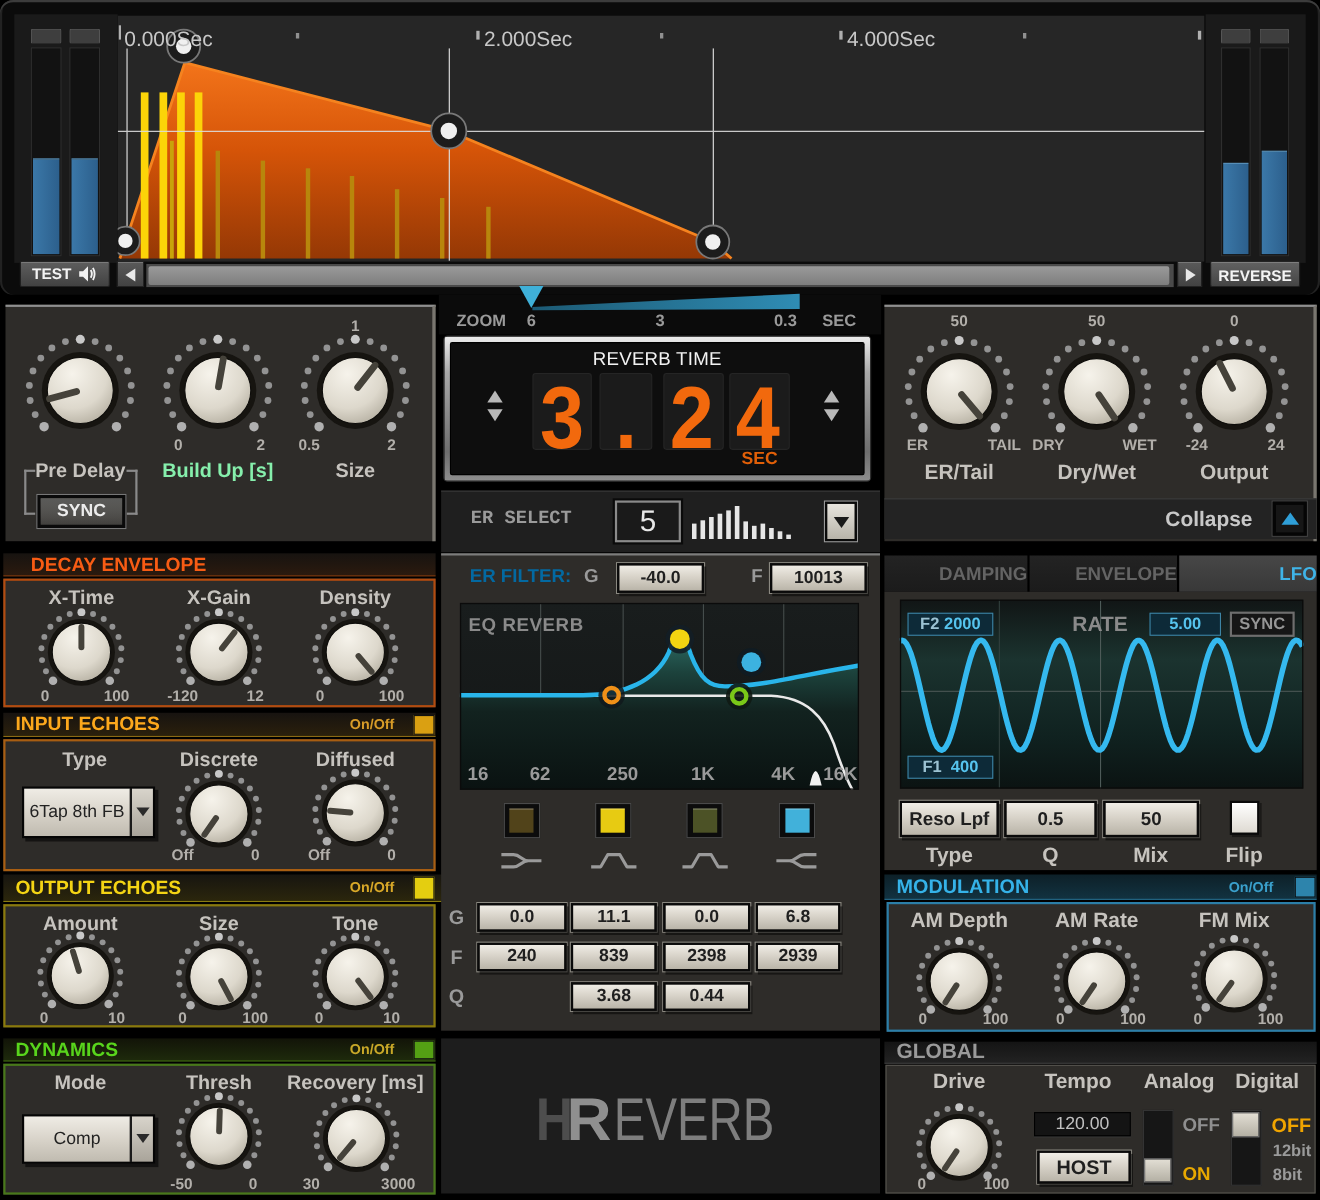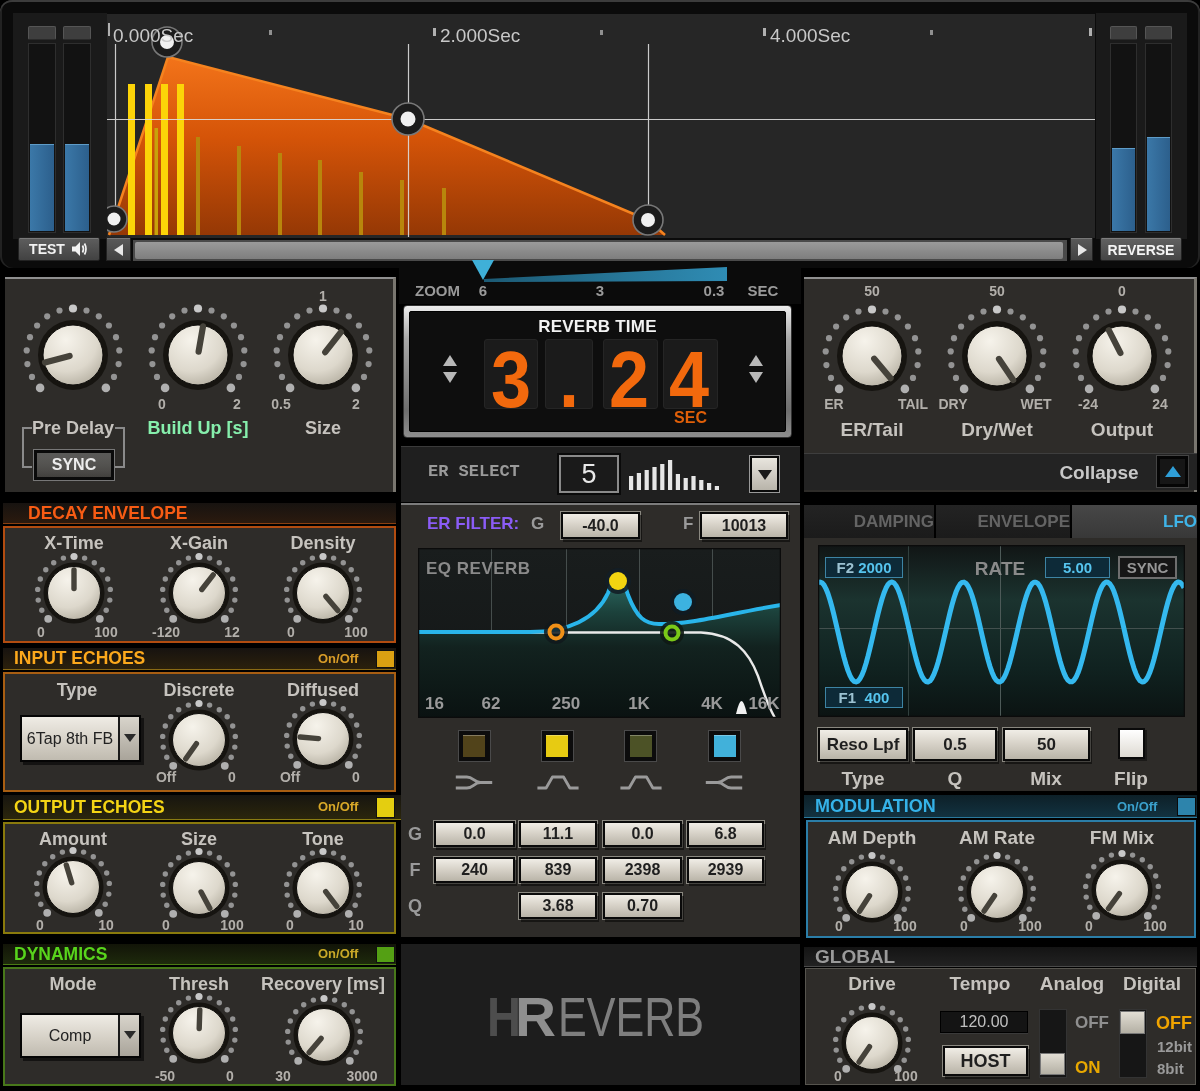--- a/index.html
+++ b/index.html
@@ -521,21 +521,21 @@
     </linearGradient>
     <polygon points="85,24 328,12 328,26 85,27" fill="url(#zg)"></polygon>
     <text x="16" y="41" font-size="15" font-weight="bold" fill="#9a9a9a">ZOOM</text>
     <text x="84" y="41" font-size="15" font-weight="bold" fill="#9a9a9a" text-anchor="middle">6</text>
     <text x="201" y="41" font-size="15" font-weight="bold" fill="#9a9a9a" text-anchor="middle">3</text>
     <text x="315" y="41" font-size="15" font-weight="bold" fill="#9a9a9a" text-anchor="middle">0.3</text>
     <text x="364" y="41" font-size="15" font-weight="bold" fill="#9a9a9a" text-anchor="middle">SEC</text>
   </svg>
 <div class="abs" style="left:403px;top:305px;width:389px;height:133px;border-radius:4px;background:linear-gradient(180deg,#ededed,#a8a8a8 25%,#6e6e6e 80%,#8e8e8e);border:1px solid #333;"></div>
 <div class="abs" style="left:409px;top:311px;width:377px;height:121px;background:#0e0e0e;border:1px solid #000;border-radius:2px;"></div>
-<div class="abs" style="left:420px;top:317px;width:355px;height:18px;color:#f2f2f2;font-weight:bold;font-size:17px;text-align:center;letter-spacing:0.2px;">REVERB TIME</div>
+<div class="abs" style="left:420px;top:317px;width:355px;height:18px;color:#f2f2f2;font-weight:normal;font-size:17px;text-align:center;letter-spacing:0.2px;">REVERB TIME</div>
 <div class="abs" style="left:484px;top:339px;width:54px;height:70px;background:#1b1b1b;border:1px solid #252525;border-radius:3px;"></div>
 <div class="abs" style="left:545px;top:339px;width:48px;height:70px;background:#1b1b1b;border:1px solid #252525;border-radius:3px;"></div>
 <div class="abs" style="left:603px;top:339px;width:55px;height:70px;background:#1b1b1b;border:1px solid #252525;border-radius:3px;"></div>
 <div class="abs" style="left:663px;top:339px;width:55px;height:70px;background:#1b1b1b;border:1px solid #252525;border-radius:3px;"></div>
 <div class="abs" style="left:471px;top:345px;width:80px;color:#f2690d;font-weight:bold;font-size:80px;line-height:70px;text-align:center;transform:scaleX(0.9);">3</div>
 <div class="abs" style="left:529px;top:345px;width:80px;color:#f2690d;font-weight:bold;font-size:80px;line-height:70px;text-align:center;transform:scaleX(0.9);">.</div>
 <div class="abs" style="left:589px;top:345px;width:80px;color:#f2690d;font-weight:bold;font-size:80px;line-height:70px;text-align:center;transform:scaleX(0.9);">2</div>
 <div class="abs" style="left:649px;top:345px;width:80px;color:#f2690d;font-weight:bold;font-size:80px;line-height:70px;text-align:center;transform:scaleX(0.9);">4</div>
 <div class="abs" style="left:663px;top:409px;width:55px;color:#e05f08;font-weight:bold;font-size:16px;text-align:center;">SEC</div>
 <div class="abs" style="left:443px;top:355px;width:0;height:0;border-left:7px solid transparent;border-right:7px solid transparent;border-bottom:11px solid #b8b8b8;"></div>
@@ -556,21 +556,21 @@
     <rect x="54.6" y="20" width="4.2" height="12" fill="#e6e6e6"></rect>
     <rect x="62.4" y="18" width="4.2" height="14" fill="#e6e6e6"></rect>
     <rect x="70.2" y="22" width="4.2" height="10" fill="#e6e6e6"></rect>
     <rect x="78.0" y="25" width="4.2" height="7" fill="#e6e6e6"></rect>
     <rect x="85.8" y="28" width="4.2" height="4" fill="#e6e6e6"></rect>
   </svg>
 <div class="abs" style="left:750px;top:456px;width:29px;height:36px;background:linear-gradient(180deg,#e8e5de,#b8b4aa);border:2px solid #0a0a0a;box-shadow:0 0 0 1px #999;">
     <div class="abs" style="left:6px;top:12px;width:0;height:0;border-left:7px solid transparent;border-right:7px solid transparent;border-top:10px solid #1a1a1a;"></div>
   </div>
 <div class="panel" style="left:401px;top:503px;width:399px;height:434px;border-top:2px solid #7c7c7c;"></div>
-<div class="abs" style="left:427px;top:514px;color:#8b5cf6;font-weight:bold;font-size:17px;">ER FILTER:</div>
+<div class="abs" style="left:427px;top:514px;color:#0369a1;font-weight:bold;font-size:17px;">ER FILTER:</div>
 <div class="abs" style="left:531px;top:514px;color:#9a9a9a;font-weight:bold;font-size:17px;">G</div>
 <div class="mbox" style="left:561px;top:512px;width:79px;height:27px;font-size:16px;line-height:23px">-40.0</div>
 <div class="abs" style="left:683px;top:514px;color:#9a9a9a;font-weight:bold;font-size:17px;">F</div>
 <div class="mbox" style="left:700px;top:512px;width:88px;height:27px;font-size:16px;line-height:23px">10013</div>
 <svg class="abs" style="left:418px;top:548px" width="363" height="170" viewBox="0 0 363 170">
     <linearGradient id="eqbg" x1="0" y1="0" x2="0" y2="1">
       <stop offset="0" stop-color="#191d1d"></stop>
       <stop offset="1" stop-color="#131616"></stop>
     </linearGradient>
     <rect width="363" height="170" fill="url(#eqbg)"></rect>
@@ -630,21 +630,21 @@
 <div class="mbox" style="left:519px;top:821px;width:78px;height:26px;font-size:16px;line-height:22px">11.1</div>
 <div class="mbox" style="left:603px;top:821px;width:79px;height:26px;font-size:16px;line-height:22px">0.0</div>
 <div class="mbox" style="left:687px;top:821px;width:77px;height:26px;font-size:16px;line-height:22px">6.8</div>
 <div class="abs" style="left:403px;top:860px;width:24px;color:#9a9a9a;font-weight:bold;font-size:18px;text-align:center;">F</div>
 <div class="mbox" style="left:434px;top:857px;width:81px;height:26px;font-size:16px;line-height:22px">240</div>
 <div class="mbox" style="left:519px;top:857px;width:78px;height:26px;font-size:16px;line-height:22px">839</div>
 <div class="mbox" style="left:603px;top:857px;width:79px;height:26px;font-size:16px;line-height:22px">2398</div>
 <div class="mbox" style="left:687px;top:857px;width:77px;height:26px;font-size:16px;line-height:22px">2939</div>
 <div class="abs" style="left:403px;top:896px;width:24px;color:#9a9a9a;font-weight:bold;font-size:18px;text-align:center;">Q</div>
 <div class="mbox" style="left:519px;top:893px;width:78px;height:26px;font-size:16px;line-height:22px">3.68</div>
-<div class="mbox" style="left:603px;top:893px;width:79px;height:26px;font-size:16px;line-height:22px">0.70</div>
+<div class="mbox" style="left:603px;top:893px;width:79px;height:26px;font-size:16px;line-height:22px">0.44</div>
 <div class="abs" style="left:401px;top:944px;width:399px;height:141px;background:#1d1d1d;"></div>
 <svg class="abs" style="left:401px;top:944px" width="399" height="141">
     <text x="86" y="92" font-size="55" font-weight="bold" fill="#4d4d4d" textLength="34" lengthAdjust="spacingAndGlyphs">H</text>
     <text x="114" y="92" font-size="55" font-weight="bold" fill="#8f8f8f" textLength="41" lengthAdjust="spacingAndGlyphs">R</text>
     <text x="157" y="92" font-size="55" fill="#7e7e7e" textLength="146" lengthAdjust="spacingAndGlyphs">EVERB</text>
   </svg>
 <div class="panel" style="left:804px;top:277px;width:393px;height:215px;border-right:3px solid #79766f;"></div>
 <svg class="abs" style="left:816px;top:300px" width="112" height="112">
     <circle cx="23.1" cy="88.9" r="4.3" fill="#b0b0b0"></circle>
     <circle cx="15.0" cy="77.9" r="3.1" fill="#939393"></circle>

